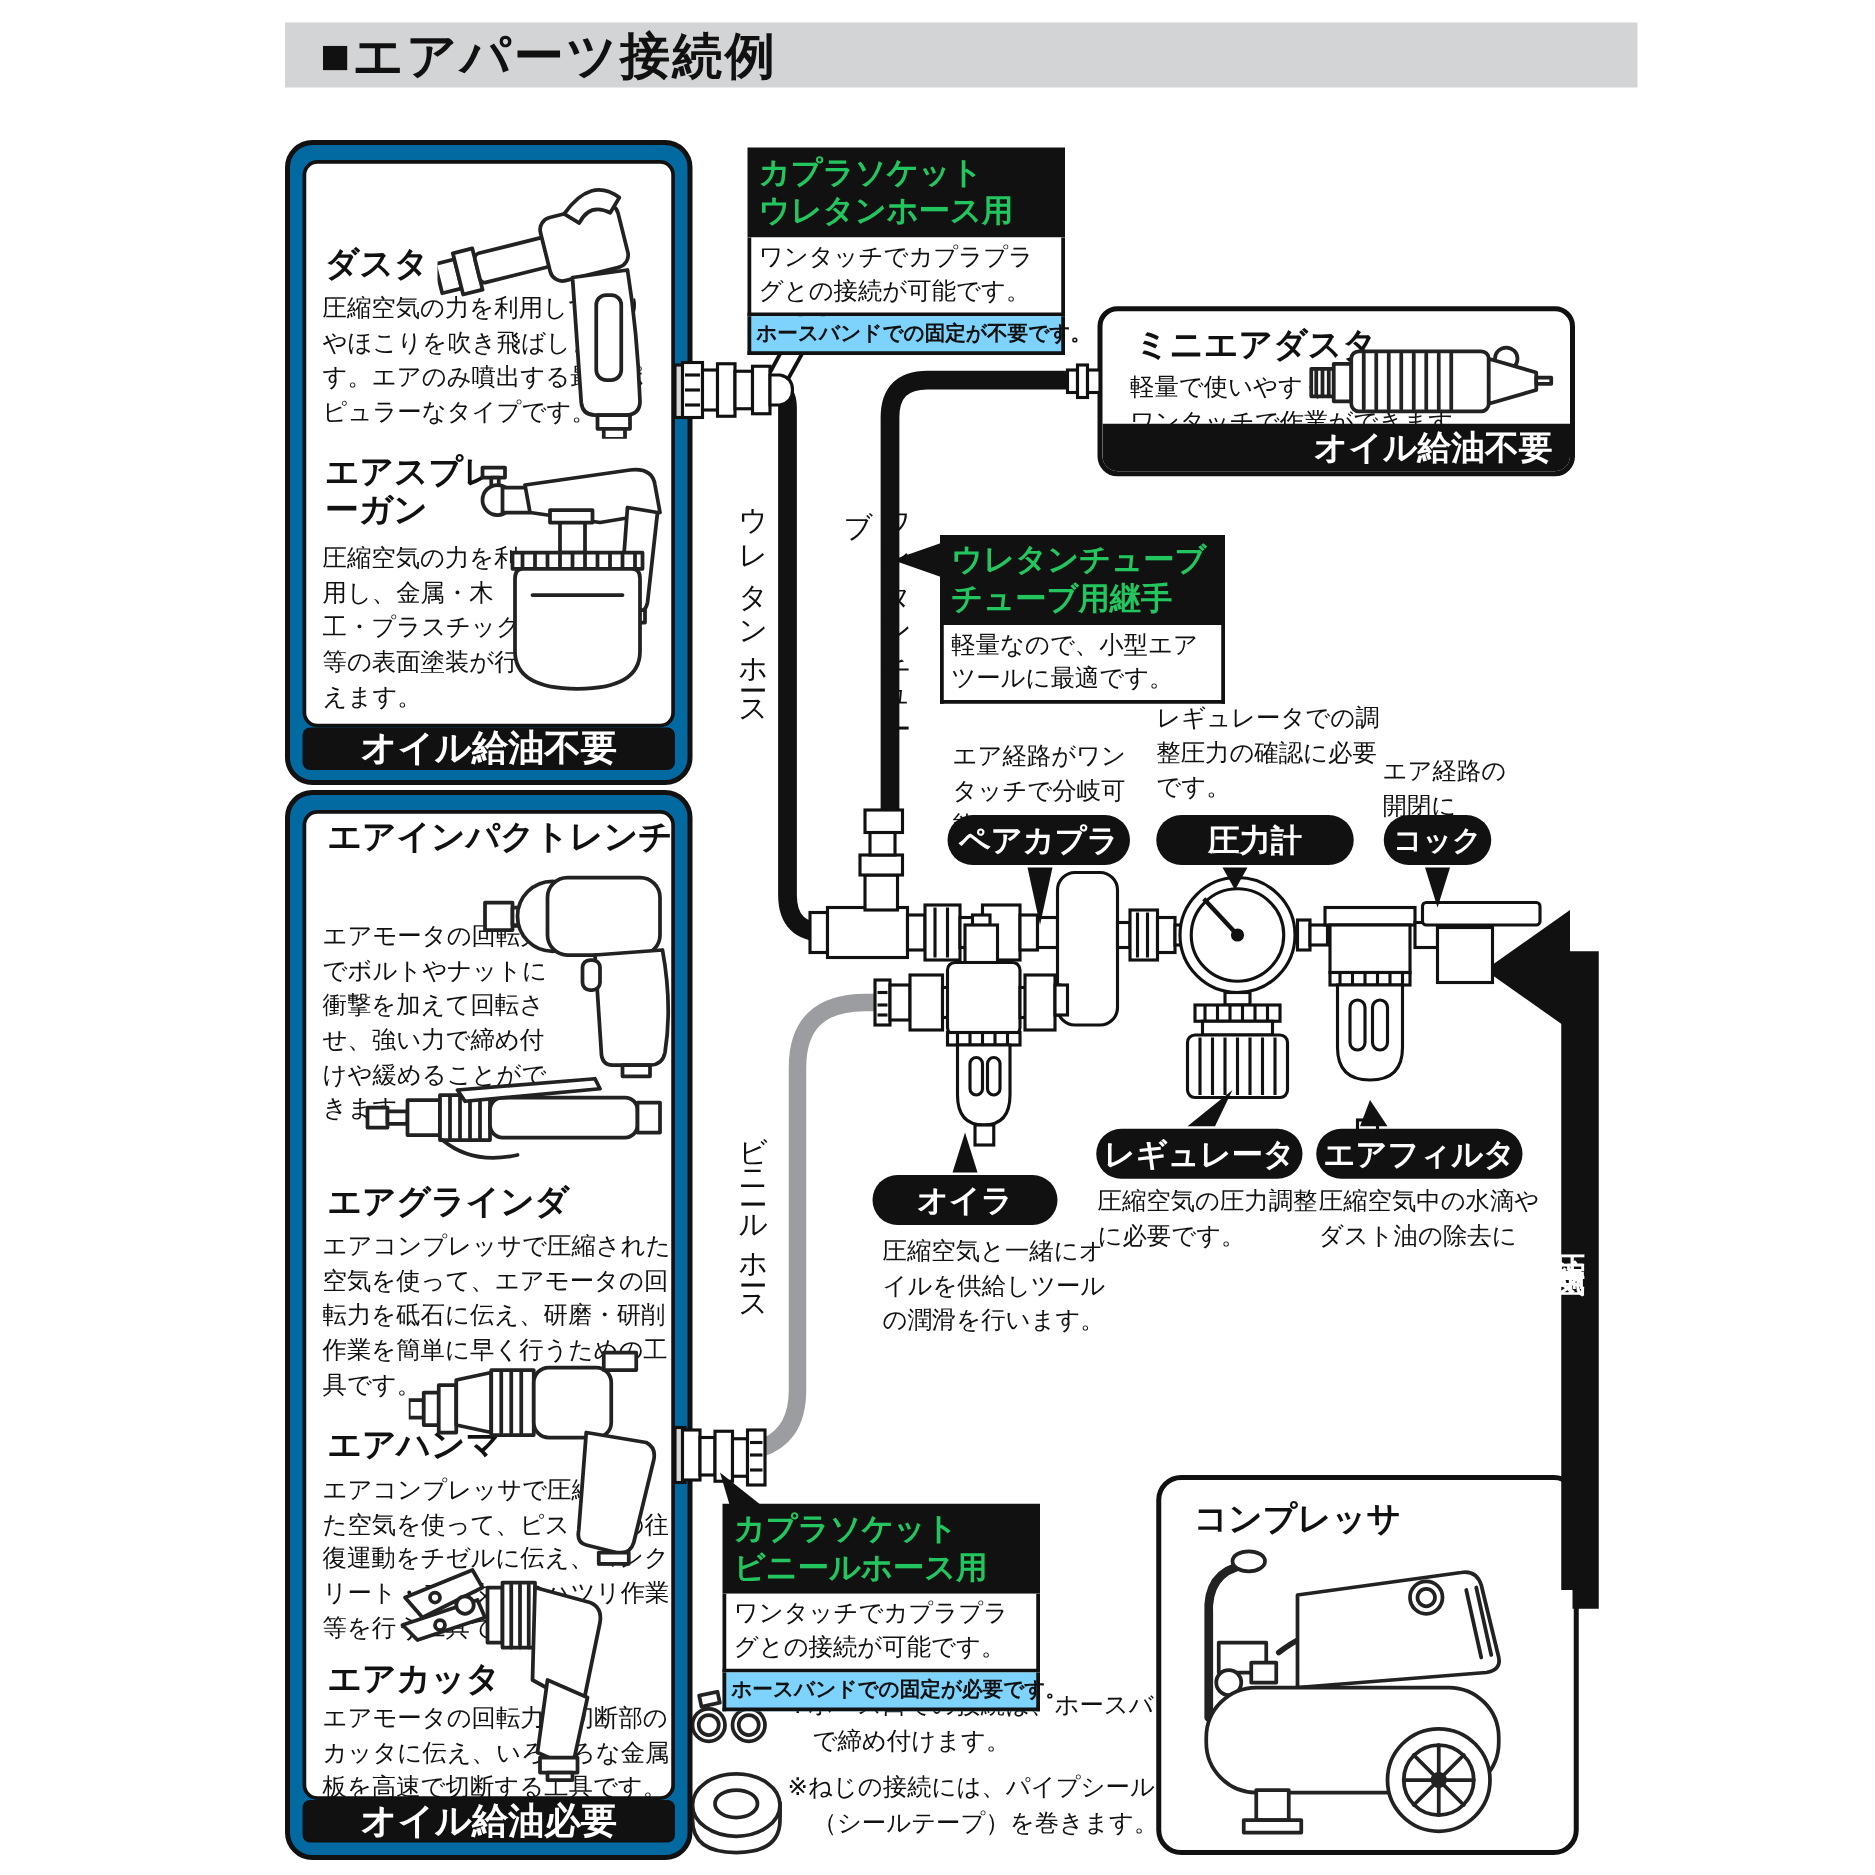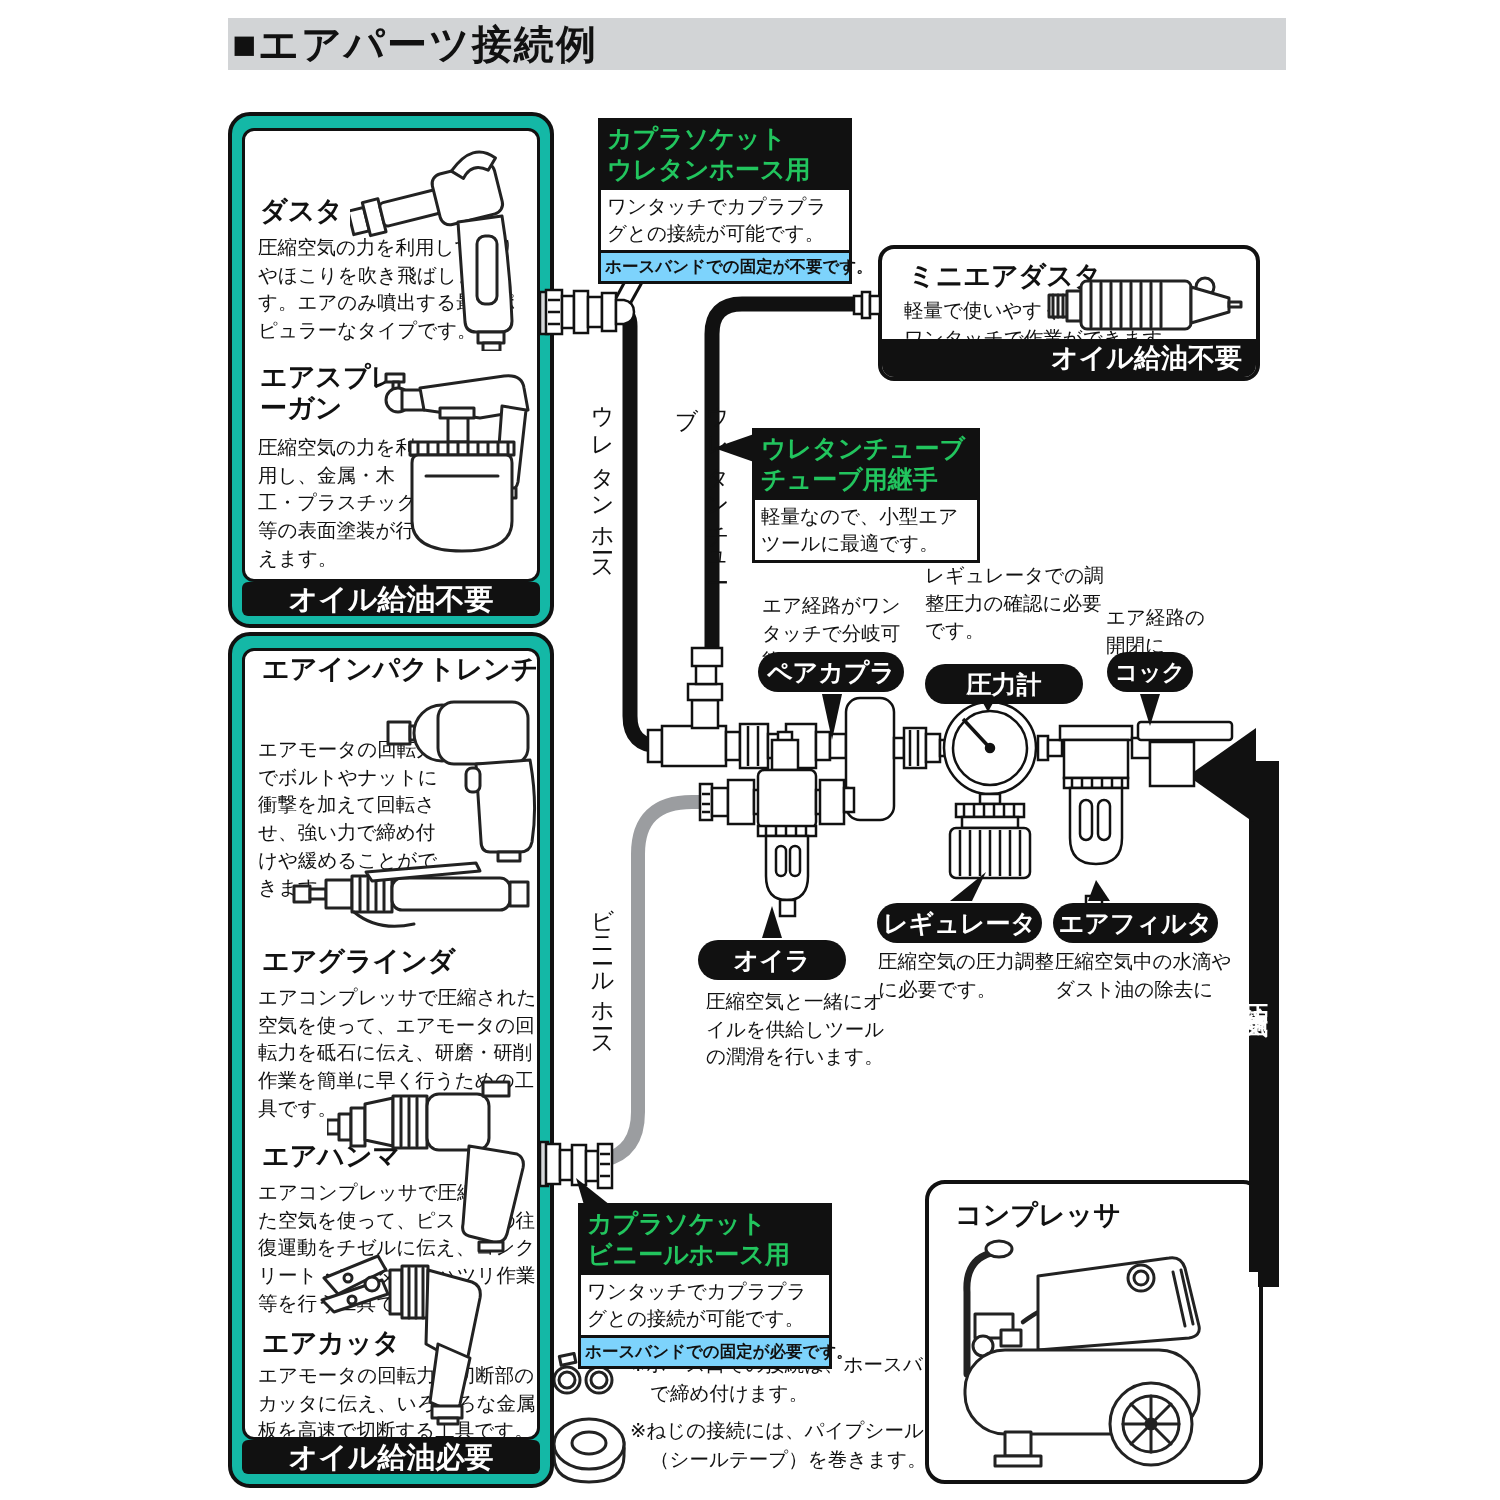--- a/index.html
+++ b/index.html
@@ -1,23 +1,23 @@
 <!DOCTYPE html>
 <html><head>
 <meta charset="utf-8">
 <style>
   html,body{margin:0;padding:0;background:#fff;}
   #canvas{position:relative;width:1500px;height:1500px;background:#ffffff;overflow:hidden;
     font-family:"Liberation Sans","DejaVu Sans",sans-serif;color:#111;}
   .abs{position:absolute;}
   
-  .titlebar{background:#d2d4d6;display:flex;align-items:center;padding-left:4px;
+  .titlebar{background:#d2d4d6;display:flex;align-items:center;padding-left:28px;
     font-size:40px;font-weight:bold;letter-spacing:2px;}
   
-  .toolbox{background:#14b8a6;border:4px solid #111;border-radius:22px;}
+  .toolbox{background:#0369a1;border:4px solid #111;border-radius:22px;}
   .toolbox-inner{position:absolute;left:10px;right:10px;top:12px;background:#fff;
     border:3px solid #111;border-radius:12px;}
   .toolbox-footer{position:absolute;left:10px;right:10px;background:#111;color:#fff;
     font-weight:bold;font-size:29px;text-align:center;border-radius:6px;}
   .tool-name{font-size:27px;font-weight:bold;line-height:1.15;}
   .desc{font-size:19.5px;line-height:1.42;}
   
   .callout{z-index:6;}
   .co-header{background:#111;color:#22c55e;font-weight:bold;font-size:25px;line-height:1.22;
     padding:5px 9px 6px 9px;white-space:pre-line;}
@@ -382,21 +382,21 @@
 
   <div class="abs vlabel" style="left:588px;top:390px;height:200px;">ウレタンホース</div>
   <div class="abs vlabel" style="left:672px;top:390px;height:210px;">ウレタンチューブ</div>
   <div class="abs vlabel" style="left:588px;top:892px;height:190px;">ビニールホース</div>
   <div class="abs vlabel white" style="left:1242px;top:985px;height:120px;z-index:6;">圧縮空気</div>
 
   <div class="abs desc" style="left:762px;top:592px;width:150px;">エア経路がワンタッチで分岐可能。</div>
   <div class="abs pill" style="left:758px;top:652px;width:146px;height:40px;">ペアカプラ</div>
 
   <div class="abs desc" style="left:925px;top:562px;width:190px;">レギュレータでの調整圧力の確認に必要です。</div>
-  <div class="abs pill" style="left:925px;top:652px;width:158px;height:40px;margin-top:12px;">圧力計</div>
+  <div class="abs pill" style="left:925px;top:652px;width:158px;height:40px;">圧力計</div>
 
   <div class="abs desc" style="left:1106px;top:592px;width:112px;margin-top:12px;">エア経路の開閉に</div>
   <div class="abs pill" style="left:1107px;top:652px;width:86px;height:40px;font-size:23px;">コック</div>
 
   <div class="abs pill" style="left:698px;top:940px;width:148px;height:40px;">オイラ</div>
   <div class="abs desc" style="left:694px;top:988px;width:184px;margin-left:12px;">圧縮空気と一緒にオイルを供給しツールの潤滑を行います。</div>
 
   <div class="abs pill" style="left:877px;top:903px;width:165px;height:40px;">レギュレータ</div>
   <div class="abs desc" style="left:878px;top:948px;width:190px;">圧縮空気の圧力調整に必要です。</div>
 

